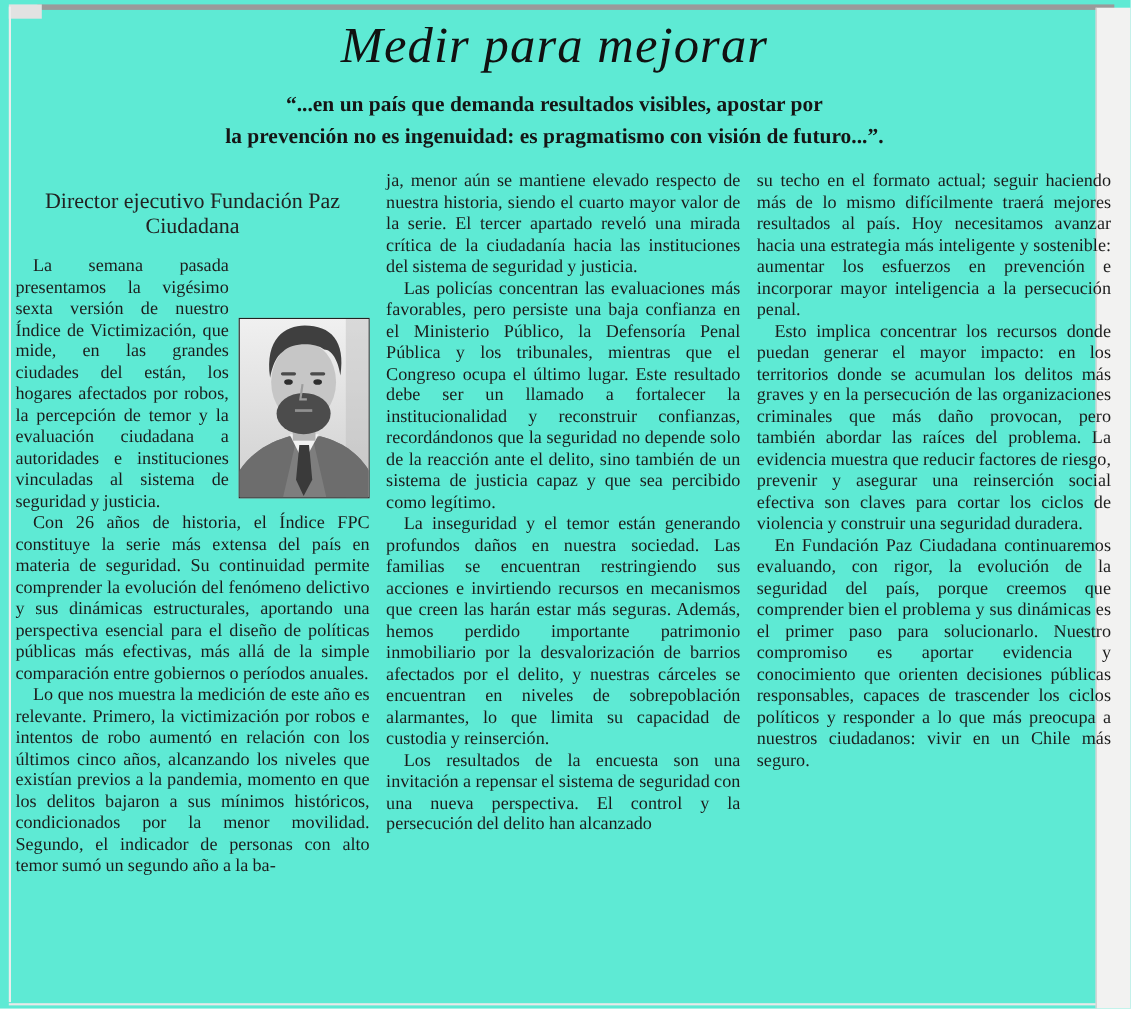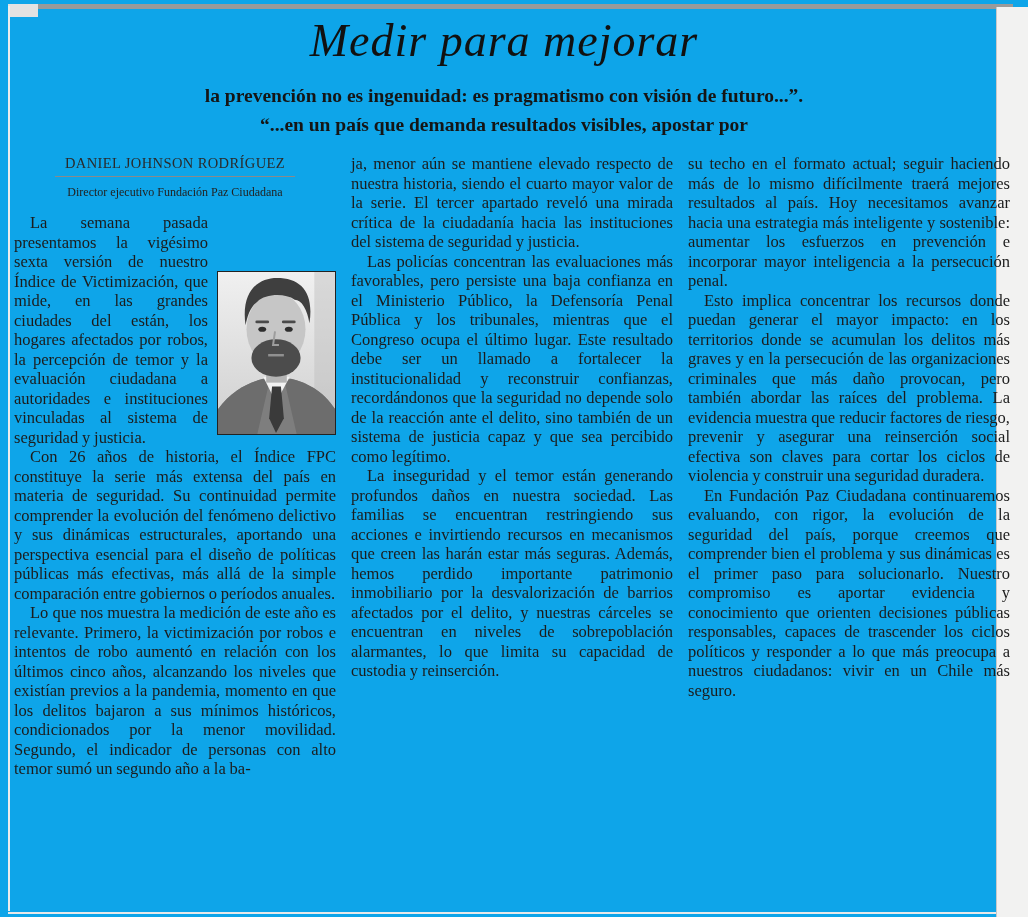--- a/index.html
+++ b/index.html
@@ -1,20 +1,20 @@
 <!DOCTYPE html>
 <html lang="es"><head>
 <meta charset="utf-8">
 <style>
   * { margin:0; padding:0; box-sizing:border-box; }
   html,body { background:#ffffff; }
   body { width:1028px; height:917px; overflow:hidden;
          font-family:"Liberation Serif","DejaVu Serif",serif; color:#1c1c1c; }
 
-  .scan { position:relative; width:1028px; height:917px; background:#0ea5e9; overflow:hidden; }
+  .scan { position:relative; width:1028px; height:917px; background:#5eead4; overflow:hidden; }
 
   
   .edge-top    { position:absolute; left:34px; right:15px; top:4px; height:5px; background:#9a9a9a; }
   .edge-notch  { position:absolute; left:8px; top:4px; width:30px; height:13px; background:#e2e2e2; }
   .edge-left   { position:absolute; left:8px; top:6px; bottom:6px; width:2px; background:#ededed; }
   .edge-right  { position:absolute; right:0; top:7px; bottom:0; width:32px; background:#f2f2f1; border-left:1px solid #c9c9c9; }
   .edge-bottom { position:absolute; left:8px; right:32px; bottom:3px; height:2px; background:#e9e9e9; }
 
   .page { position:absolute; left:14px; top:8px; width:980px; }
 
@@ -23,21 +23,21 @@
 
   .pullquote { margin-top:13px; text-align:center; font-weight:bold;
                font-size:19.5px; line-height:29px; color:#151515; }
 
   .columns { display:flex; gap:15px; margin-top:15px; }
   .col { width:322px; flex:0 0 322px; }
 
   .byline { text-align:center; margin-bottom:13px; }
   .byline .author { display:inline-block; font-size:14.5px; letter-spacing:0.4px;
                     color:#2a2a2a; border-bottom:1.5px solid #8a8a8a; padding:0 10px 4px; }
-  .byline .role { font-size:12px; margin-top:8px; color:#222; }
+  .byline .role { font-size:20px; margin-top:18px; color:#222; }
 
   .col p { font-size:16.5px; line-height:19.5px; text-align:justify;
            hyphens:auto; -webkit-hyphens:auto; word-spacing:-0.3px; }
   .col p.indent { text-indent:16px; }
 
   figure.portrait { float:right; width:119px; height:164px; margin:58px 0 6px 9px;
                     border:1px solid #222; background:#ddd; }
   figure.portrait svg { display:block; width:100%; height:100%; }
 </style>
 </head>
@@ -48,29 +48,28 @@
   <div class="edge-notch"></div>
   <div class="edge-left"></div>
   <div class="edge-right"></div>
   <div class="edge-bottom"></div>
 
   <div class="page">
 
     <h1 class="title">Medir para mejorar</h1>
 
     <div class="pullquote">
+      <div>“...en un país que demanda resultados visibles, apostar por</div>
       <div>la prevención no es ingenuidad: es pragmatismo con visión de futuro...”.</div>
-      <div>“...en un país que demanda resultados visibles, apostar por</div>
     </div>
 
     <div class="columns">
 
       <div class="col">
         <div class="byline">
-          <div class="author">DANIEL JOHNSON RODRÍGUEZ</div>
           <div class="role">Director ejecutivo Fundación Paz Ciudadana</div>
         </div>
         <div class="flow">
           <figure class="portrait">
             <svg viewBox="0 0 119 164" preserveAspectRatio="none">
               <defs>
                 <linearGradient id="bg" x1="0" y1="0" x2="0" y2="1">
                   <stop offset="0" stop-color="#f0f0f0"></stop>
                   <stop offset="1" stop-color="#cfcfcf"></stop>
                 </linearGradient>
@@ -105,20 +104,21 @@
           <p class="indent">La semana pasada presentamos la vigésimo sexta versión de nuestro Índice de Victimización, que mide, en las grandes ciudades del están, los hogares afectados por robos, la percepción de temor y la evaluación ciudadana a autoridades e instituciones vinculadas al sistema de seguridad y justicia.</p>
           <p class="indent">Con 26 años de historia, el Índice FPC constituye la serie más extensa del país en materia de seguridad. Su continuidad permite comprender la evolución del fenómeno delictivo y sus dinámicas estructurales, aportando una perspectiva esencial para el diseño de políticas públicas más efectivas, más allá de la simple comparación entre gobiernos o períodos anuales.</p>
           <p class="indent">Lo que nos muestra la medición de este año es relevante. Primero, la victimización por robos e intentos de robo aumentó en relación con los últimos cinco años, alcanzando los niveles que existían previos a la pandemia, momento en que los delitos bajaron a sus mínimos históricos, condicionados por la menor movilidad. Segundo, el indicador de personas con alto temor sumó un segundo año a la ba-</p>
         </div>
       </div>
 
       <div class="col">
         <p>ja, menor aún se mantiene elevado respecto de nuestra historia, siendo el cuarto mayor valor de la serie. El tercer apartado reveló una mirada crítica de la ciudadanía hacia las instituciones del sistema de seguridad y justicia.</p>
         <p class="indent">Las policías concentran las evaluaciones más favorables, pero persiste una baja confianza en el Ministerio Público, la Defensoría Penal Pública y los tribunales, mientras que el Congreso ocupa el último lugar. Este resultado debe ser un llamado a fortalecer la institucionalidad y reconstruir confianzas, recordándonos que la seguridad no depende solo de la reacción ante el delito, sino también de un sistema de justicia capaz y que sea percibido como legítimo.</p>
         <p class="indent">La inseguridad y el temor están generando profundos daños en nuestra sociedad. Las familias se encuentran restringiendo sus acciones e invirtiendo recursos en mecanismos que creen las harán estar más seguras. Además, hemos perdido importante patrimonio inmobiliario por la desvalorización de barrios afectados por el delito, y nuestras cárceles se encuentran en niveles de sobrepoblación alarmantes, lo que limita su capacidad de custodia y reinserción.</p>
+        <p class="indent">Los resultados de la encuesta son una invitación a repensar el sistema de seguridad con una nueva perspectiva. El control y la persecución del delito han alcanzado</p>
       </div>
 
       <div class="col">
         <p>su techo en el formato actual; seguir haciendo más de lo mismo difícilmente traerá mejores resultados al país. Hoy necesitamos avanzar hacia una estrategia más inteligente y sostenible: aumentar los esfuerzos en prevención e incorporar mayor inteligencia a la persecución penal.</p>
         <p class="indent">Esto implica concentrar los recursos donde puedan generar el mayor impacto: en los territorios donde se acumulan los delitos más graves y en la persecución de las organizaciones criminales que más daño provocan, pero también abordar las raíces del problema. La evidencia muestra que reducir factores de riesgo, prevenir y asegurar una reinserción social efectiva son claves para cortar los ciclos de violencia y construir una seguridad duradera.</p>
         <p class="indent">En Fundación Paz Ciudadana continuaremos evaluando, con rigor, la evolución de la seguridad del país, porque creemos que comprender bien el problema y sus dinámicas es el primer paso para solucionarlo. Nuestro compromiso es aportar evidencia y conocimiento que orienten decisiones públicas responsables, capaces de trascender los ciclos políticos y responder a lo que más preocupa a nuestros ciudadanos: vivir en un Chile más seguro.</p>
       </div>
 
     </div>
   </div>

